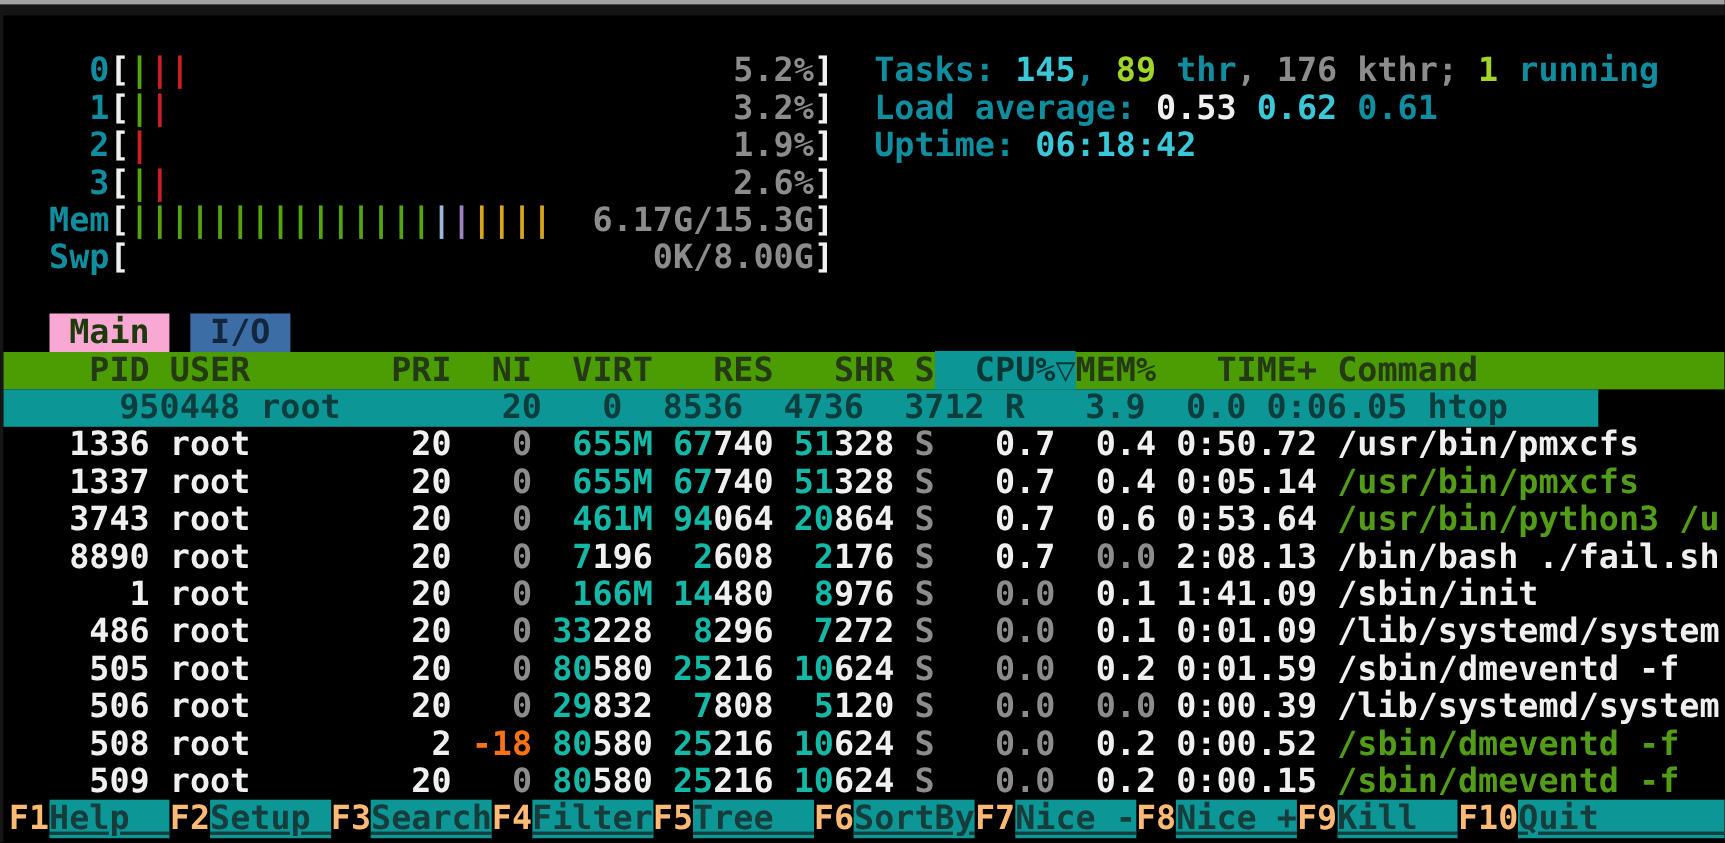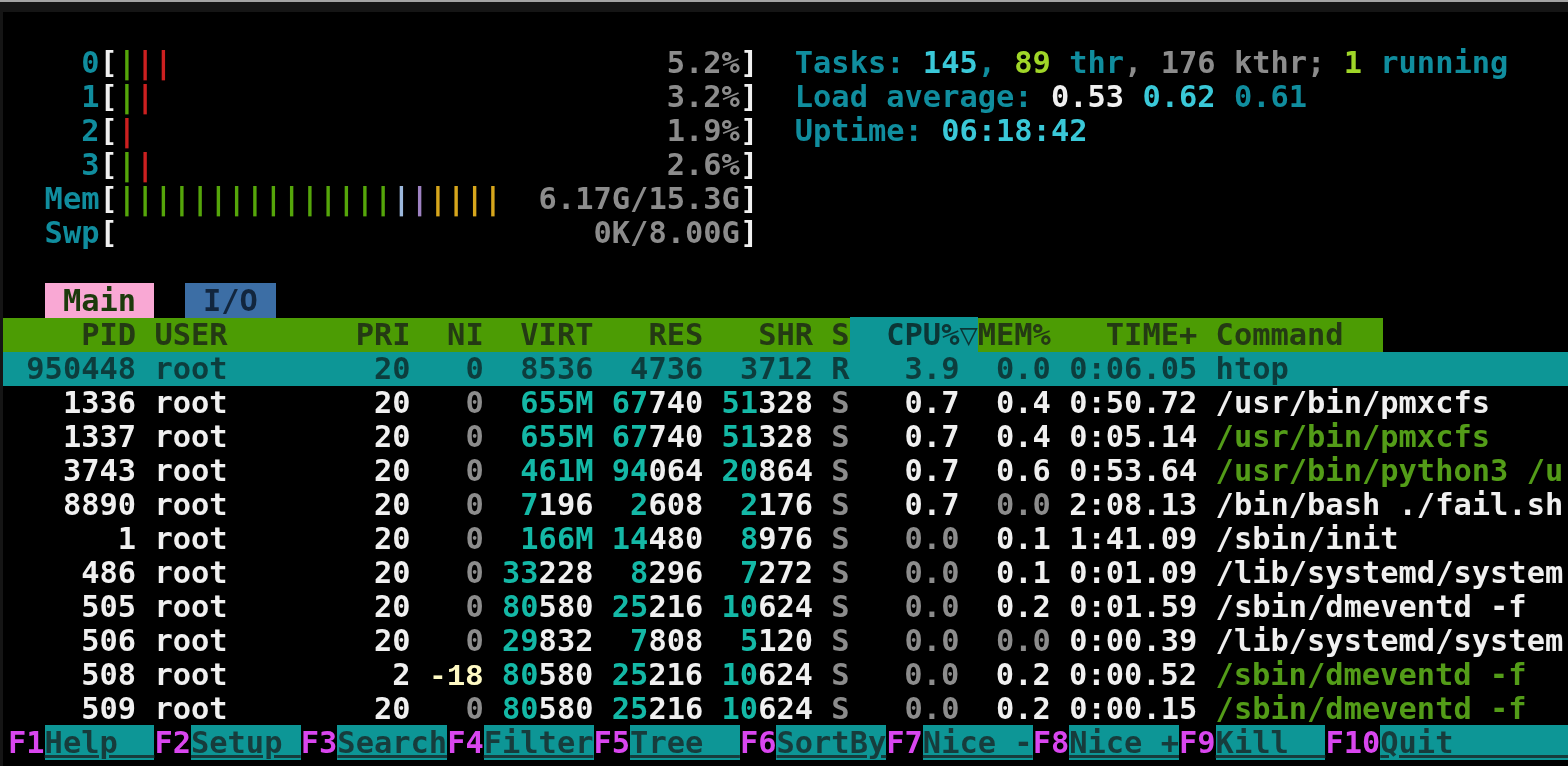--- a/index.html
+++ b/index.html
@@ -1,47 +1,47 @@
 <!DOCTYPE html>
 <html><head>
 <meta charset="utf-8">
 <style>
   html,body{margin:0;padding:0;background:#000;}
-  .frame{position:relative;width:1568px;height:766px;background:#151515;border-top:2px solid #a3a3a3;box-sizing:border-box;overflow:hidden;}
+  .frame{position:relative;width:1568px;height:766px;background:#151515;border-top:4px solid #a3a3a3;box-sizing:border-box;overflow:hidden;}
   .term{position:absolute;left:3px;top:10px;width:1565px;height:756px;background:#000;overflow:hidden;
         padding:34px 0 0 5px;box-sizing:border-box;
         font-family:"DejaVu Sans Mono",monospace;font-size:30.4px;font-weight:bold;line-height:34px;white-space:pre;}
   .line{height:34px;}
   
   .c-cyan{color:#108d9e;}
   .c-bcyan{color:#3ac8d8;}
   .c-white{color:#f0f0f0;}
   .c-gray{color:#8c8c8c;}
   .c-lime{color:#a0d628;}
   .c-teal{color:#14b8a6;}
   .c-cmdgreen{color:#539c18;}
-  .c-red{color:#fef9c3;font-family:Liberation Mono, monospace;}
+  .c-red{color:#f97316;}
   
   .b-green{color:#55a60a;}
   .b-red{color:#cc2020;}
   .b-blue{color:#9cb8dc;}
   .b-purple{color:#9e82c2;}
   .b-yellow{color:#d7a61c;}
   
   .tab-active{background:#f9a8d4;color:#1c3a0c;}
-  .tab-io{background:#3c6ea5;color:#12263e;margin-left:12px;}
+  .tab-io{background:#3c6ea5;color:#12263e;}
   
-  .row-hdr{background:#4c9c04;margin-left:-5px;padding-left:5px;width:1380px;box-sizing:border-box;}
+  .row-hdr{background:#4c9c04;margin-left:-5px;padding-left:5px;width:1565px;box-sizing:border-box;}
   .row-hdr span{color:#243a14;}
   .row-hdr .sort-cell{background:#0d9696;color:#0c3636;}
   
-  .row-sel{background:#0d9696;margin-left:-5px;padding-left:5px;width:1565px;box-sizing:border-box;}
+  .row-sel{background:#0d9696;margin-left:-5px;padding-left:5px;width:1450px;box-sizing:border-box;text-align:center;}
   .row-sel span{color:#0d3d3d!important;}
   
-  .fk-key{color:#d946ef;}
+  .fk-key{color:#fdba74;}
   .fk-label{background:#0d9696;color:#173c3c;text-decoration:underline;}
 </style>
 </head>
 <body>
 
 <div class="frame">
   <div class="term" id="screen"><div class="line"><span class="c-cyan">    0</span><span class="c-white">[</span><span class="b-green">|</span><span class="b-red">||</span><span>                           </span><span class="c-gray">5.2%</span><span class="c-white">]</span><span>  </span><span><span class="c-cyan">Tasks: </span><span class="c-bcyan">145</span><span class="c-cyan">, </span><span class="c-lime">89</span><span class="c-cyan"> thr</span><span class="c-gray">, </span><span class="c-gray">176 kthr</span><span class="c-gray">; </span><span class="c-lime">1</span><span class="c-cyan"> running</span></span></div><div class="line"><span class="c-cyan">    1</span><span class="c-white">[</span><span class="b-green">|</span><span class="b-red">|</span><span>                            </span><span class="c-gray">3.2%</span><span class="c-white">]</span><span>  </span><span><span class="c-cyan">Load average: </span><span class="c-white">0.53</span><span class="c-cyan"> </span><span class="c-bcyan">0.62</span><span class="c-cyan"> </span><span class="c-cyan">0.61</span></span></div><div class="line"><span class="c-cyan">    2</span><span class="c-white">[</span><span class="b-red">|</span><span>                             </span><span class="c-gray">1.9%</span><span class="c-white">]</span><span>  </span><span><span class="c-cyan">Uptime: </span><span class="c-bcyan">06:18:42</span></span></div><div class="line"><span class="c-cyan">    3</span><span class="c-white">[</span><span class="b-green">|</span><span class="b-red">|</span><span>                            </span><span class="c-gray">2.6%</span><span class="c-white">]</span></div><div class="line"><span class="c-cyan">  Mem</span><span class="c-white">[</span><span class="b-green">|||||||||||||||</span><span class="b-blue">|</span><span class="b-purple">|</span><span class="b-yellow">||||</span><span>  </span><span class="c-gray">6.17G/15.3G</span><span class="c-white">]</span></div><div class="line"><span class="c-cyan">  Swp</span><span class="c-white">[</span><span>                          </span><span class="c-gray">0K/8.00G</span><span class="c-white">]</span></div><div class="line"><span> </span></div><div class="line"><span>  </span><span class="tab-active"> Main </span><span> </span><span class="tab-io"> I/O </span></div><div class="line row-hdr"><span>    PID</span><span> </span><span>USER       </span><span>PRI</span><span> </span><span> NI</span><span> </span><span> VIRT</span><span> </span><span>  RES</span><span> </span><span>  SHR</span><span> </span><span>S</span><span class="sort-cell">  CPU%▽</span><span>MEM%</span><span>   TIME+</span><span> Command</span></div><div class="line row-sel"><span class="c-white"> 950448</span><span> </span><span class="c-white">root       </span><span class="c-white"> 20</span><span> </span><span class="c-gray">  0</span><span> </span><span> </span><span class="c-teal">8</span><span class="c-white">536</span><span> </span><span> </span><span class="c-teal">4</span><span class="c-white">736</span><span> </span><span> </span><span class="c-teal">3</span><span class="c-white">712</span><span> </span><span class="c-gray">R</span><span class="c-white">   3.9</span><span class="c-gray">  0.0</span><span class="c-white"> 0:06.05</span><span class="c-white"> htop</span></div><div class="line"><span class="c-white">   1336</span><span> </span><span class="c-white">root       </span><span class="c-white"> 20</span><span> </span><span class="c-gray">  0</span><span> </span><span class="c-teal"> 655M</span><span> </span><span></span><span class="c-teal">67</span><span class="c-white">740</span><span> </span><span></span><span class="c-teal">51</span><span class="c-white">328</span><span> </span><span class="c-gray">S</span><span class="c-white">   0.7</span><span class="c-white">  0.4</span><span class="c-white"> 0:50.72</span><span class="c-white"> /usr/bin/pmxcfs</span></div><div class="line"><span class="c-white">   1337</span><span> </span><span class="c-white">root       </span><span class="c-white"> 20</span><span> </span><span class="c-gray">  0</span><span> </span><span class="c-teal"> 655M</span><span> </span><span></span><span class="c-teal">67</span><span class="c-white">740</span><span> </span><span></span><span class="c-teal">51</span><span class="c-white">328</span><span> </span><span class="c-gray">S</span><span class="c-white">   0.7</span><span class="c-white">  0.4</span><span class="c-white"> 0:05.14</span><span class="c-cmdgreen"> /usr/bin/pmxcfs</span></div><div class="line"><span class="c-white">   3743</span><span> </span><span class="c-white">root       </span><span class="c-white"> 20</span><span> </span><span class="c-gray">  0</span><span> </span><span class="c-teal"> 461M</span><span> </span><span></span><span class="c-teal">94</span><span class="c-white">064</span><span> </span><span></span><span class="c-teal">20</span><span class="c-white">864</span><span> </span><span class="c-gray">S</span><span class="c-white">   0.7</span><span class="c-white">  0.6</span><span class="c-white"> 0:53.64</span><span class="c-cmdgreen"> /usr/bin/python3 /u</span></div><div class="line"><span class="c-white">   8890</span><span> </span><span class="c-white">root       </span><span class="c-white"> 20</span><span> </span><span class="c-gray">  0</span><span> </span><span> </span><span class="c-teal">7</span><span class="c-white">196</span><span> </span><span> </span><span class="c-teal">2</span><span class="c-white">608</span><span> </span><span> </span><span class="c-teal">2</span><span class="c-white">176</span><span> </span><span class="c-gray">S</span><span class="c-white">   0.7</span><span class="c-gray">  0.0</span><span class="c-white"> 2:08.13</span><span class="c-white"> /bin/bash ./fail.sh</span></div><div class="line"><span class="c-white">      1</span><span> </span><span class="c-white">root       </span><span class="c-white"> 20</span><span> </span><span class="c-gray">  0</span><span> </span><span class="c-teal"> 166M</span><span> </span><span></span><span class="c-teal">14</span><span class="c-white">480</span><span> </span><span> </span><span class="c-teal">8</span><span class="c-white">976</span><span> </span><span class="c-gray">S</span><span class="c-gray">   0.0</span><span class="c-white">  0.1</span><span class="c-white"> 1:41.09</span><span class="c-white"> /sbin/init</span></div><div class="line"><span class="c-white">    486</span><span> </span><span class="c-white">root       </span><span class="c-white"> 20</span><span> </span><span class="c-gray">  0</span><span> </span><span></span><span class="c-teal">33</span><span class="c-white">228</span><span> </span><span> </span><span class="c-teal">8</span><span class="c-white">296</span><span> </span><span> </span><span class="c-teal">7</span><span class="c-white">272</span><span> </span><span class="c-gray">S</span><span class="c-gray">   0.0</span><span class="c-white">  0.1</span><span class="c-white"> 0:01.09</span><span class="c-white"> /lib/systemd/system</span></div><div class="line"><span class="c-white">    505</span><span> </span><span class="c-white">root       </span><span class="c-white"> 20</span><span> </span><span class="c-gray">  0</span><span> </span><span></span><span class="c-teal">80</span><span class="c-white">580</span><span> </span><span></span><span class="c-teal">25</span><span class="c-white">216</span><span> </span><span></span><span class="c-teal">10</span><span class="c-white">624</span><span> </span><span class="c-gray">S</span><span class="c-gray">   0.0</span><span class="c-white">  0.2</span><span class="c-white"> 0:01.59</span><span class="c-white"> /sbin/dmeventd -f</span></div><div class="line"><span class="c-white">    506</span><span> </span><span class="c-white">root       </span><span class="c-white"> 20</span><span> </span><span class="c-gray">  0</span><span> </span><span></span><span class="c-teal">29</span><span class="c-white">832</span><span> </span><span> </span><span class="c-teal">7</span><span class="c-white">808</span><span> </span><span> </span><span class="c-teal">5</span><span class="c-white">120</span><span> </span><span class="c-gray">S</span><span class="c-gray">   0.0</span><span class="c-gray">  0.0</span><span class="c-white"> 0:00.39</span><span class="c-white"> /lib/systemd/system</span></div><div class="line"><span class="c-white">    508</span><span> </span><span class="c-white">root       </span><span class="c-white">  2</span><span> </span><span class="c-red">-18</span><span> </span><span></span><span class="c-teal">80</span><span class="c-white">580</span><span> </span><span></span><span class="c-teal">25</span><span class="c-white">216</span><span> </span><span></span><span class="c-teal">10</span><span class="c-white">624</span><span> </span><span class="c-gray">S</span><span class="c-gray">   0.0</span><span class="c-white">  0.2</span><span class="c-white"> 0:00.52</span><span class="c-cmdgreen"> /sbin/dmeventd -f</span></div><div class="line"><span class="c-white">    509</span><span> </span><span class="c-white">root       </span><span class="c-white"> 20</span><span> </span><span class="c-gray">  0</span><span> </span><span></span><span class="c-teal">80</span><span class="c-white">580</span><span> </span><span></span><span class="c-teal">25</span><span class="c-white">216</span><span> </span><span></span><span class="c-teal">10</span><span class="c-white">624</span><span> </span><span class="c-gray">S</span><span class="c-gray">   0.0</span><span class="c-white">  0.2</span><span class="c-white"> 0:00.15</span><span class="c-cmdgreen"> /sbin/dmeventd -f</span></div><div class="line"><span class="fk-key">F1</span><span class="fk-label">Help  </span><span class="fk-key">F2</span><span class="fk-label">Setup </span><span class="fk-key">F3</span><span class="fk-label">Search</span><span class="fk-key">F4</span><span class="fk-label">Filter</span><span class="fk-key">F5</span><span class="fk-label">Tree  </span><span class="fk-key">F6</span><span class="fk-label">SortBy</span><span class="fk-key">F7</span><span class="fk-label">Nice -</span><span class="fk-key">F8</span><span class="fk-label">Nice +</span><span class="fk-key">F9</span><span class="fk-label">Kill  </span><span class="fk-key">F10</span><span class="fk-label">Quit        </span></div></div>
 </div>
 
 </body></html>

